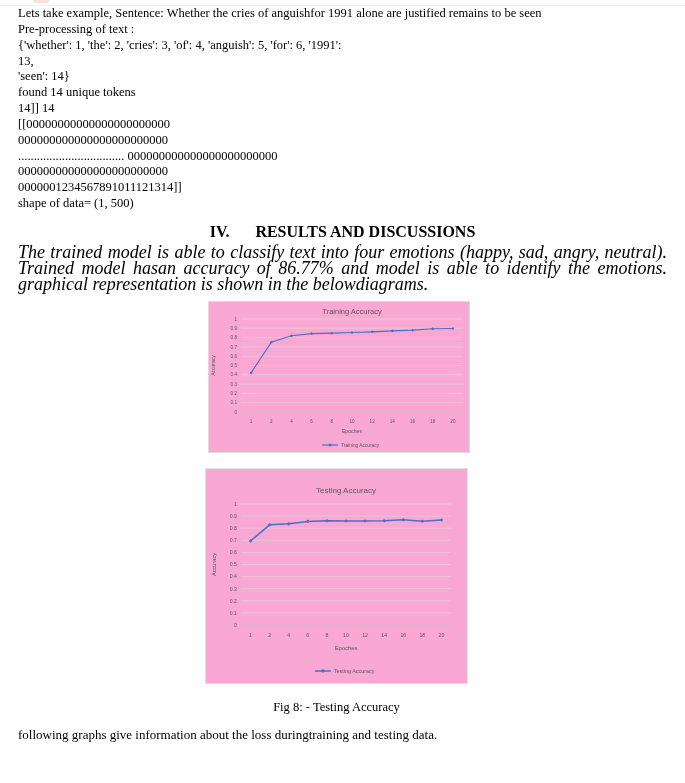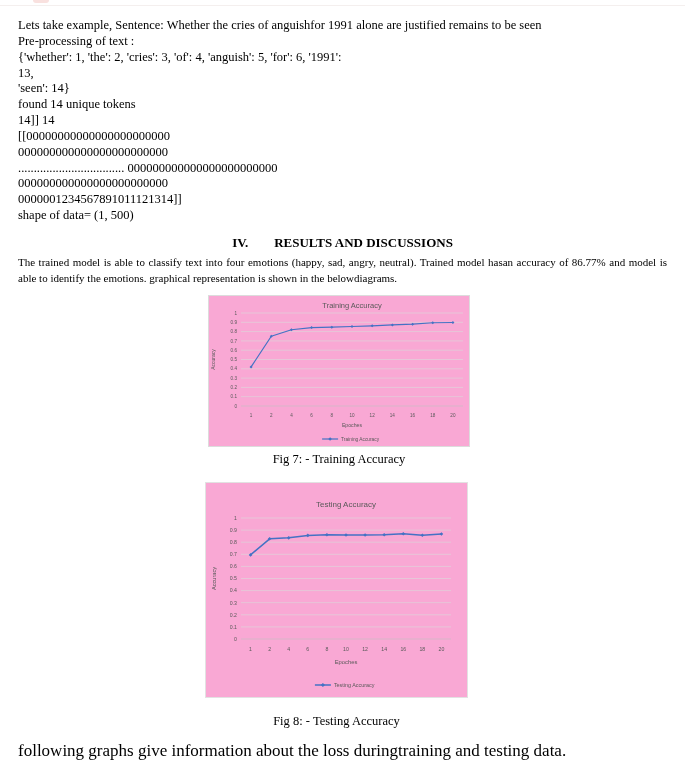--- a/index.html
+++ b/index.html
@@ -1,34 +1,34 @@
 <!DOCTYPE html>
 <html><head>
 <meta charset="utf-8">
 <style>
   html,body{margin:0;padding:0;background:#ffffff;}
   .page{
     position:relative;width:685px;height:783px;box-sizing:border-box;
-    background:#fff;color:#000;overflow:hidden;padding:12px 18px;
+    background:#fff;color:#000;overflow:hidden;padding:0 18px;
     font-family:"Liberation Serif","DejaVu Serif",serif;
   }
   .topline{position:absolute;top:5px;left:0;width:685px;height:1px;background:#f4efee;}
   .artifact{position:absolute;top:0;left:33px;width:16px;height:3px;background:#f9e1df;border-radius:0 0 3px 3px;}
   .textblock{padding-top:6px;font-size:12.5px;line-height:15.85px;}
   .tline{white-space:pre-wrap;}
-  .heading{margin-top:11px;text-align:center;font-weight:700;font-size:13px;}
+  .heading{margin-top:11px;text-align:center;font-weight:700;font-size:16px;}
   .heading .gap{display:inline-block;width:26px;}
-  .para{margin-top:4px;font-size:11px;line-height:15.9px;text-align:justify;}
+  .para{margin-top:4px;font-size:18px;line-height:15.9px;text-align:justify;font-style:italic;}
   .chart-wrap{background:#f9a8d4;box-sizing:content-box;}
   .chart1{margin-top:8px;margin-left:190px;width:260px;height:150px;border:1px solid #dcdcdc;}
   .chart2{margin-top:15px;margin-left:187px;width:261px;height:214px;border:1px solid #e2e2e2;}
   .caption{font-size:12.5px;line-height:15px;text-align:center;}
   .cap1{margin-top:5px;width:262px;margin-left:190px;}
   .cap2{margin-top:16px;width:263px;margin-left:187px;}
-  .footer-line{margin-top:12px;font-size:17px;}
+  .footer-line{margin-top:12px;font-size:13px;}
   .chart-wrap svg text{font-family:"Liberation Sans","DejaVu Sans",sans-serif;}
 </style>
 </head>
 <body>
 
 <div class="page">
   <div class="topline"></div>
   <div class="artifact"></div>
 
   <div class="textblock">
@@ -99,21 +99,20 @@
         <path d="M143 28.985L144.5 30.485L143 31.985L141.5 30.485Z" fill="#4472C4"></path>
         <path d="M163.1818181818182 28.334000000000003L164.6818181818182 29.834000000000003L163.1818181818182 31.334000000000003L161.6818181818182 29.834000000000003Z" fill="#4472C4"></path>
         <path d="M183.36363636363637 27.403999999999996L184.86363636363637 28.903999999999996L183.36363636363637 30.403999999999996L181.86363636363637 28.903999999999996Z" fill="#4472C4"></path>
         <path d="M203.54545454545456 26.659999999999997L205.04545454545456 28.159999999999997L203.54545454545456 29.659999999999997L202.04545454545456 28.159999999999997Z" fill="#4472C4"></path>
         <path d="M223.72727272727275 25.265L225.22727272727275 26.765L223.72727272727275 28.265L222.22727272727275 26.765Z" fill="#4472C4"></path>
         <path d="M243.90909090909093 24.986000000000004L245.40909090909093 26.486000000000004L243.90909090909093 27.986000000000004L242.40909090909093 26.486000000000004Z" fill="#4472C4"></path>
         <line x1="113.1" y1="143" x2="129.1" y2="143" stroke="#4472C4" stroke-width="1.2"></line>
         <path d="M121.1 141.2L122.89999999999999 143L121.1 144.8L119.3 143Z" fill="#4472C4"></path>
         <text x="132.1" y="144.68" font-size="4.8" text-anchor="start" fill="#595959">Training Accuracy</text>
       </svg></div>
-  <div class="caption cap1">Fig 7: - Training Accuracy</div>
 
   <div class="chart-wrap chart2"><svg width="261" height="214" viewBox="0 0 261 214">
         <text x="140" y="24" font-size="8" text-anchor="middle" fill="#595959">Testing Accuracy</text>
         <line x1="35" y1="156" x2="245" y2="156" stroke="#BFBFBF" stroke-width="0.6"></line>
         <text x="31" y="157.82" font-size="5.2" text-anchor="end" fill="#595959">0</text>
         <line x1="35" y1="143.9" x2="245" y2="143.9" stroke="#DADADA" stroke-width="0.6"></line>
         <text x="31" y="145.72" font-size="5.2" text-anchor="end" fill="#595959">0.1</text>
         <line x1="35" y1="131.8" x2="245" y2="131.8" stroke="#DADADA" stroke-width="0.6"></line>
         <text x="31" y="133.62" font-size="5.2" text-anchor="end" fill="#595959">0.2</text>
         <line x1="35" y1="119.7" x2="245" y2="119.7" stroke="#DADADA" stroke-width="0.6"></line>

